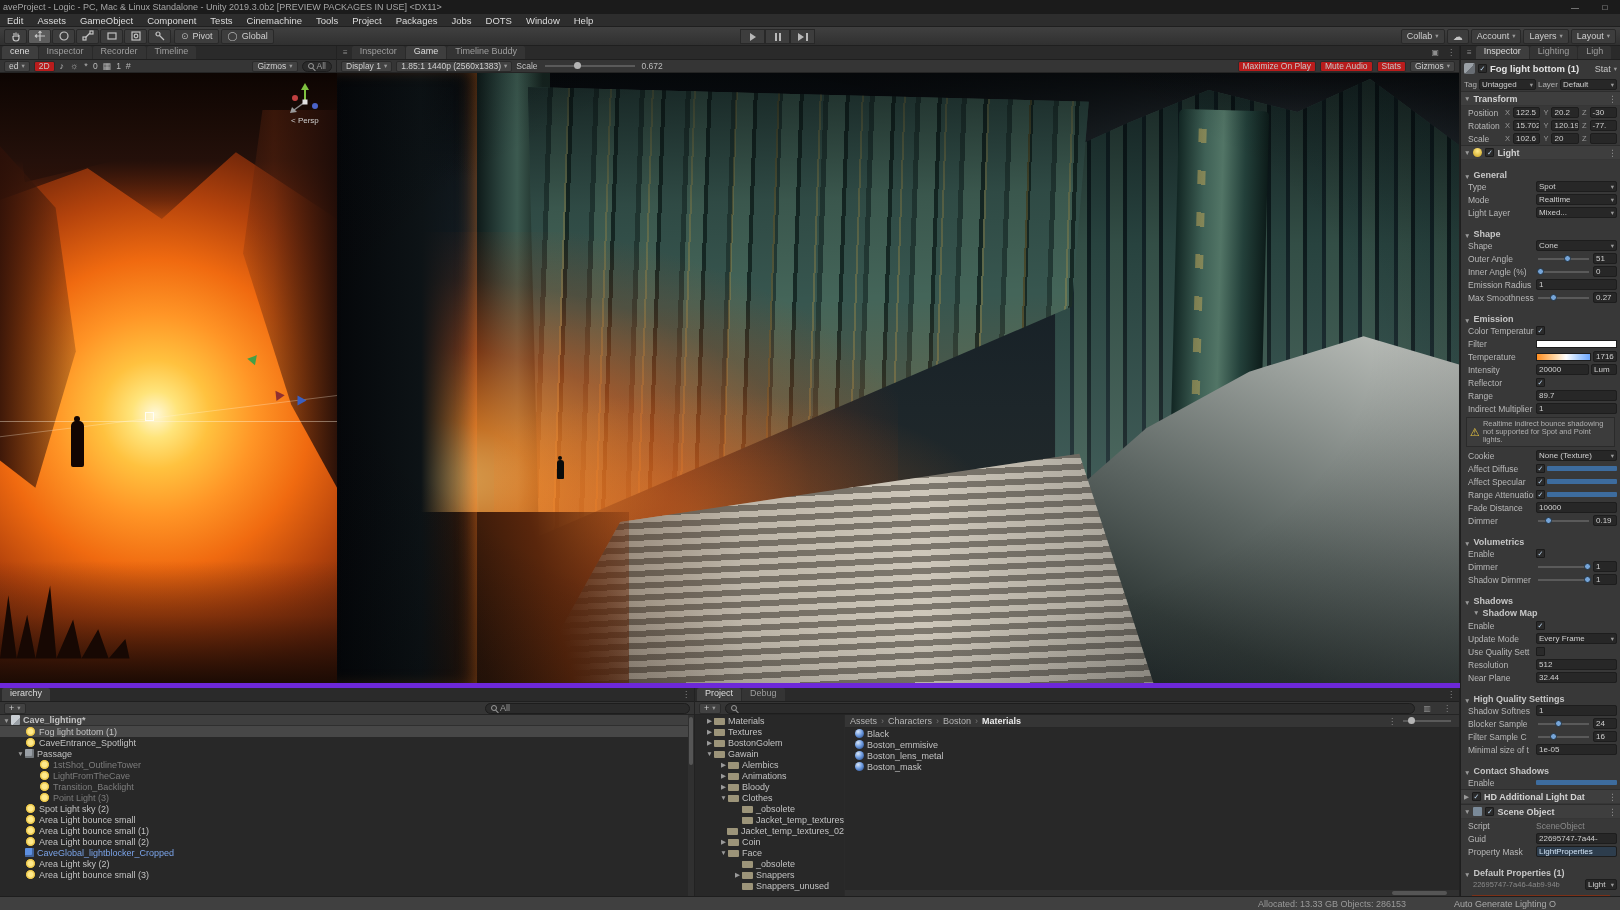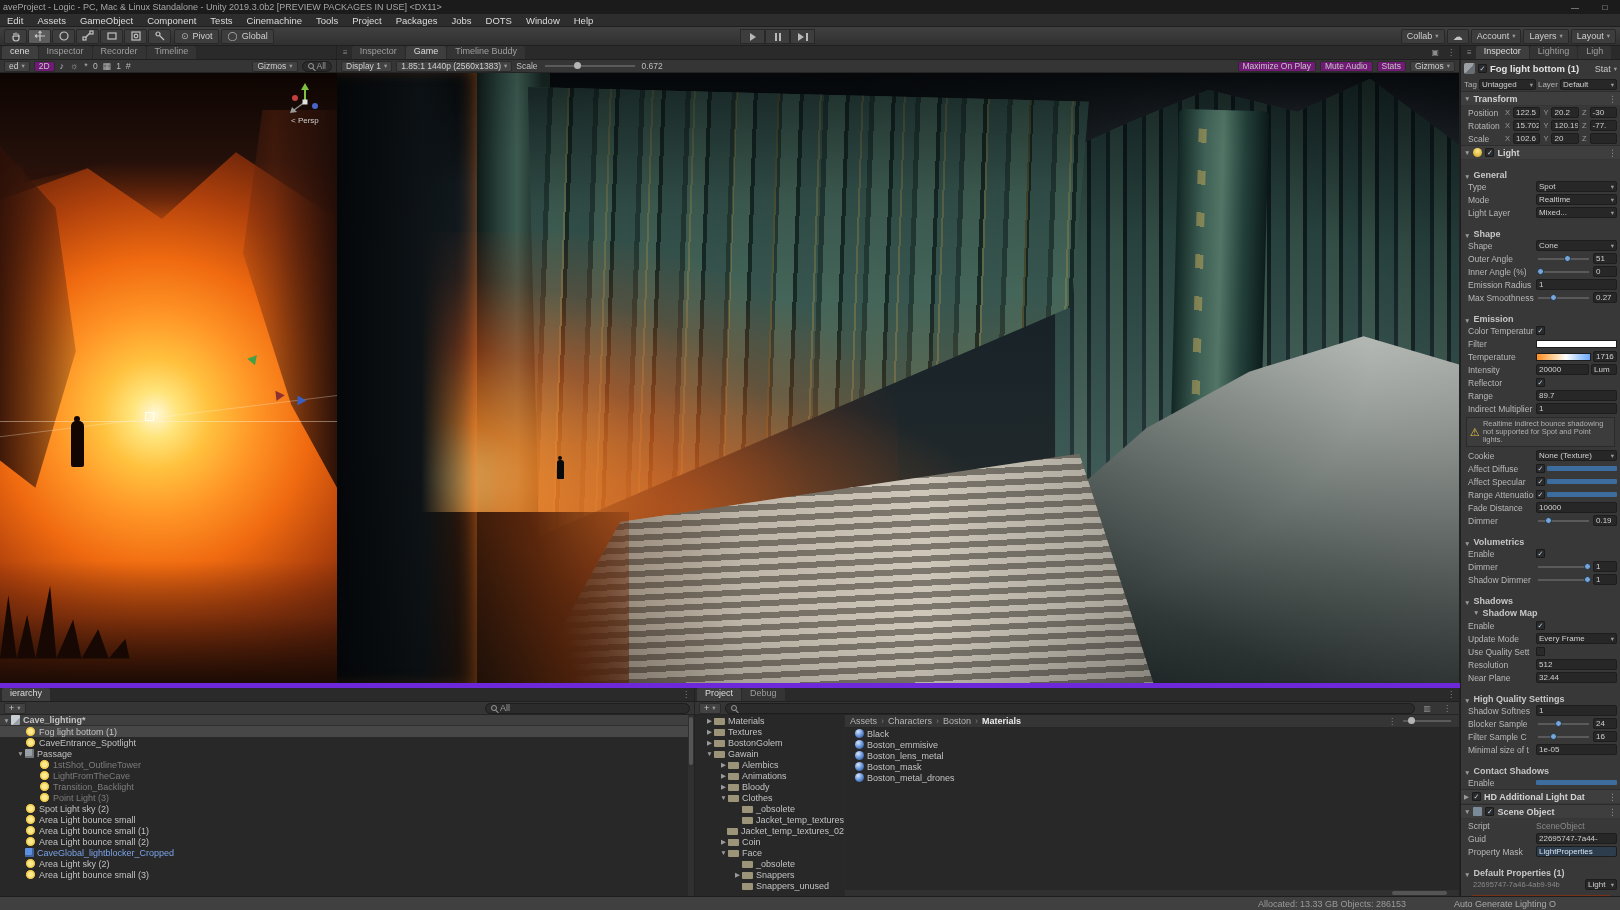--- a/index.html
+++ b/index.html
@@ -31,21 +31,21 @@
   .center-col{width:1460px;display:flex;flex-direction:column;flex:none}
   .viewrow{height:637px;display:flex;flex:none}
   .bottomrow{height:213px;display:flex;flex:none;border-top:5px solid #6d28d9}
   .panel{display:flex;flex-direction:column;border-right:1px solid #222;min-width:0}
   .tabstrip{height:14px;background:#2a2a2a;display:flex;align-items:flex-end;padding-left:2px;border-bottom:1px solid #1f1f1f;flex:none;overflow:hidden}
   .tab{height:13px;display:flex;gap:3px;padding:0 8px;font-size:9px;color:#9e9e9e;background:#343434;margin-right:1px;border-radius:2px 2px 0 0;white-space:nowrap}
   .tab.active{background:#3e3e3e;color:#dcdcdc}
   .strip-icon{color:#8f8f8f;font-size:8px;padding:0 4px;align-self:center}
   .vtoolbar{height:13px;background:#353535;border-bottom:1px solid #242424;display:flex;align-items:center;font-size:8.5px;color:#c2c2c2;gap:4px;padding:0 4px;flex:none;white-space:nowrap}
   .dd{background:#424242;border:1px solid #2a2a2a;border-radius:2px;padding:0 4px;height:11px;display:inline-flex;align-items:center;gap:3px;color:#cfcfcf}
-  .tgl{background:#701a75;border:1px solid #2a2a2a;border-radius:2px;padding:0 4px;height:11px;display:inline-flex;align-items:center;color:#c5c5c5}
+  .tgl{background:#b91c1c;border:1px solid #2a2a2a;border-radius:2px;padding:0 4px;height:11px;display:inline-flex;align-items:center;color:#c5c5c5}
   .ticon{color:#b5b5b5;font-size:9px;padding:0 1px}
   .num{color:#bbb}
   .search{background:#2b2b2b;border:1px solid #1d1d1d;border-radius:6px;height:11px;display:inline-flex;align-items:center;gap:3px;padding:0 5px;color:#9a9a9a}
   .mag{width:6px;height:6px;border:1px solid #9a9a9a;border-radius:50%;position:relative;flex:none}
   .mag::after{content:'';position:absolute;width:4px;height:1px;background:#9a9a9a;transform:rotate(45deg);right:-3px;bottom:-2px}
   .hslider{width:90px;height:2px;background:#5a5a5a;position:relative;margin:0 3px}
   .hknob{position:absolute;top:-3px;width:7px;height:7px;border-radius:50%;background:#b5b5b5}
   
   .scene-panel{width:337px;flex:none}
   .scene-canvas{position:relative;width:337px;height:610px;overflow:hidden;background:#000;flex:none}
@@ -713,24 +713,20 @@
                   <div class="frow">
                     <span class="hicon ic-material"></span>
                     <span class="flabel">Boston_lens_metal</span>
                   </div>
 
                   <div class="frow">
                     <span class="hicon ic-material"></span>
                     <span class="flabel">Boston_mask</span>
                   </div>
 
-                  <div class="frow">
-                    <span class="hicon ic-material"></span>
-                    <span class="flabel">Boston_metal_drones</span>
-                  </div>
                 </div>
               <div class="hscroll">
                   <div class="hthumb"></div>
                 </div>
             </div>
           </div>
         </div>
       </div>
     </div>
 

